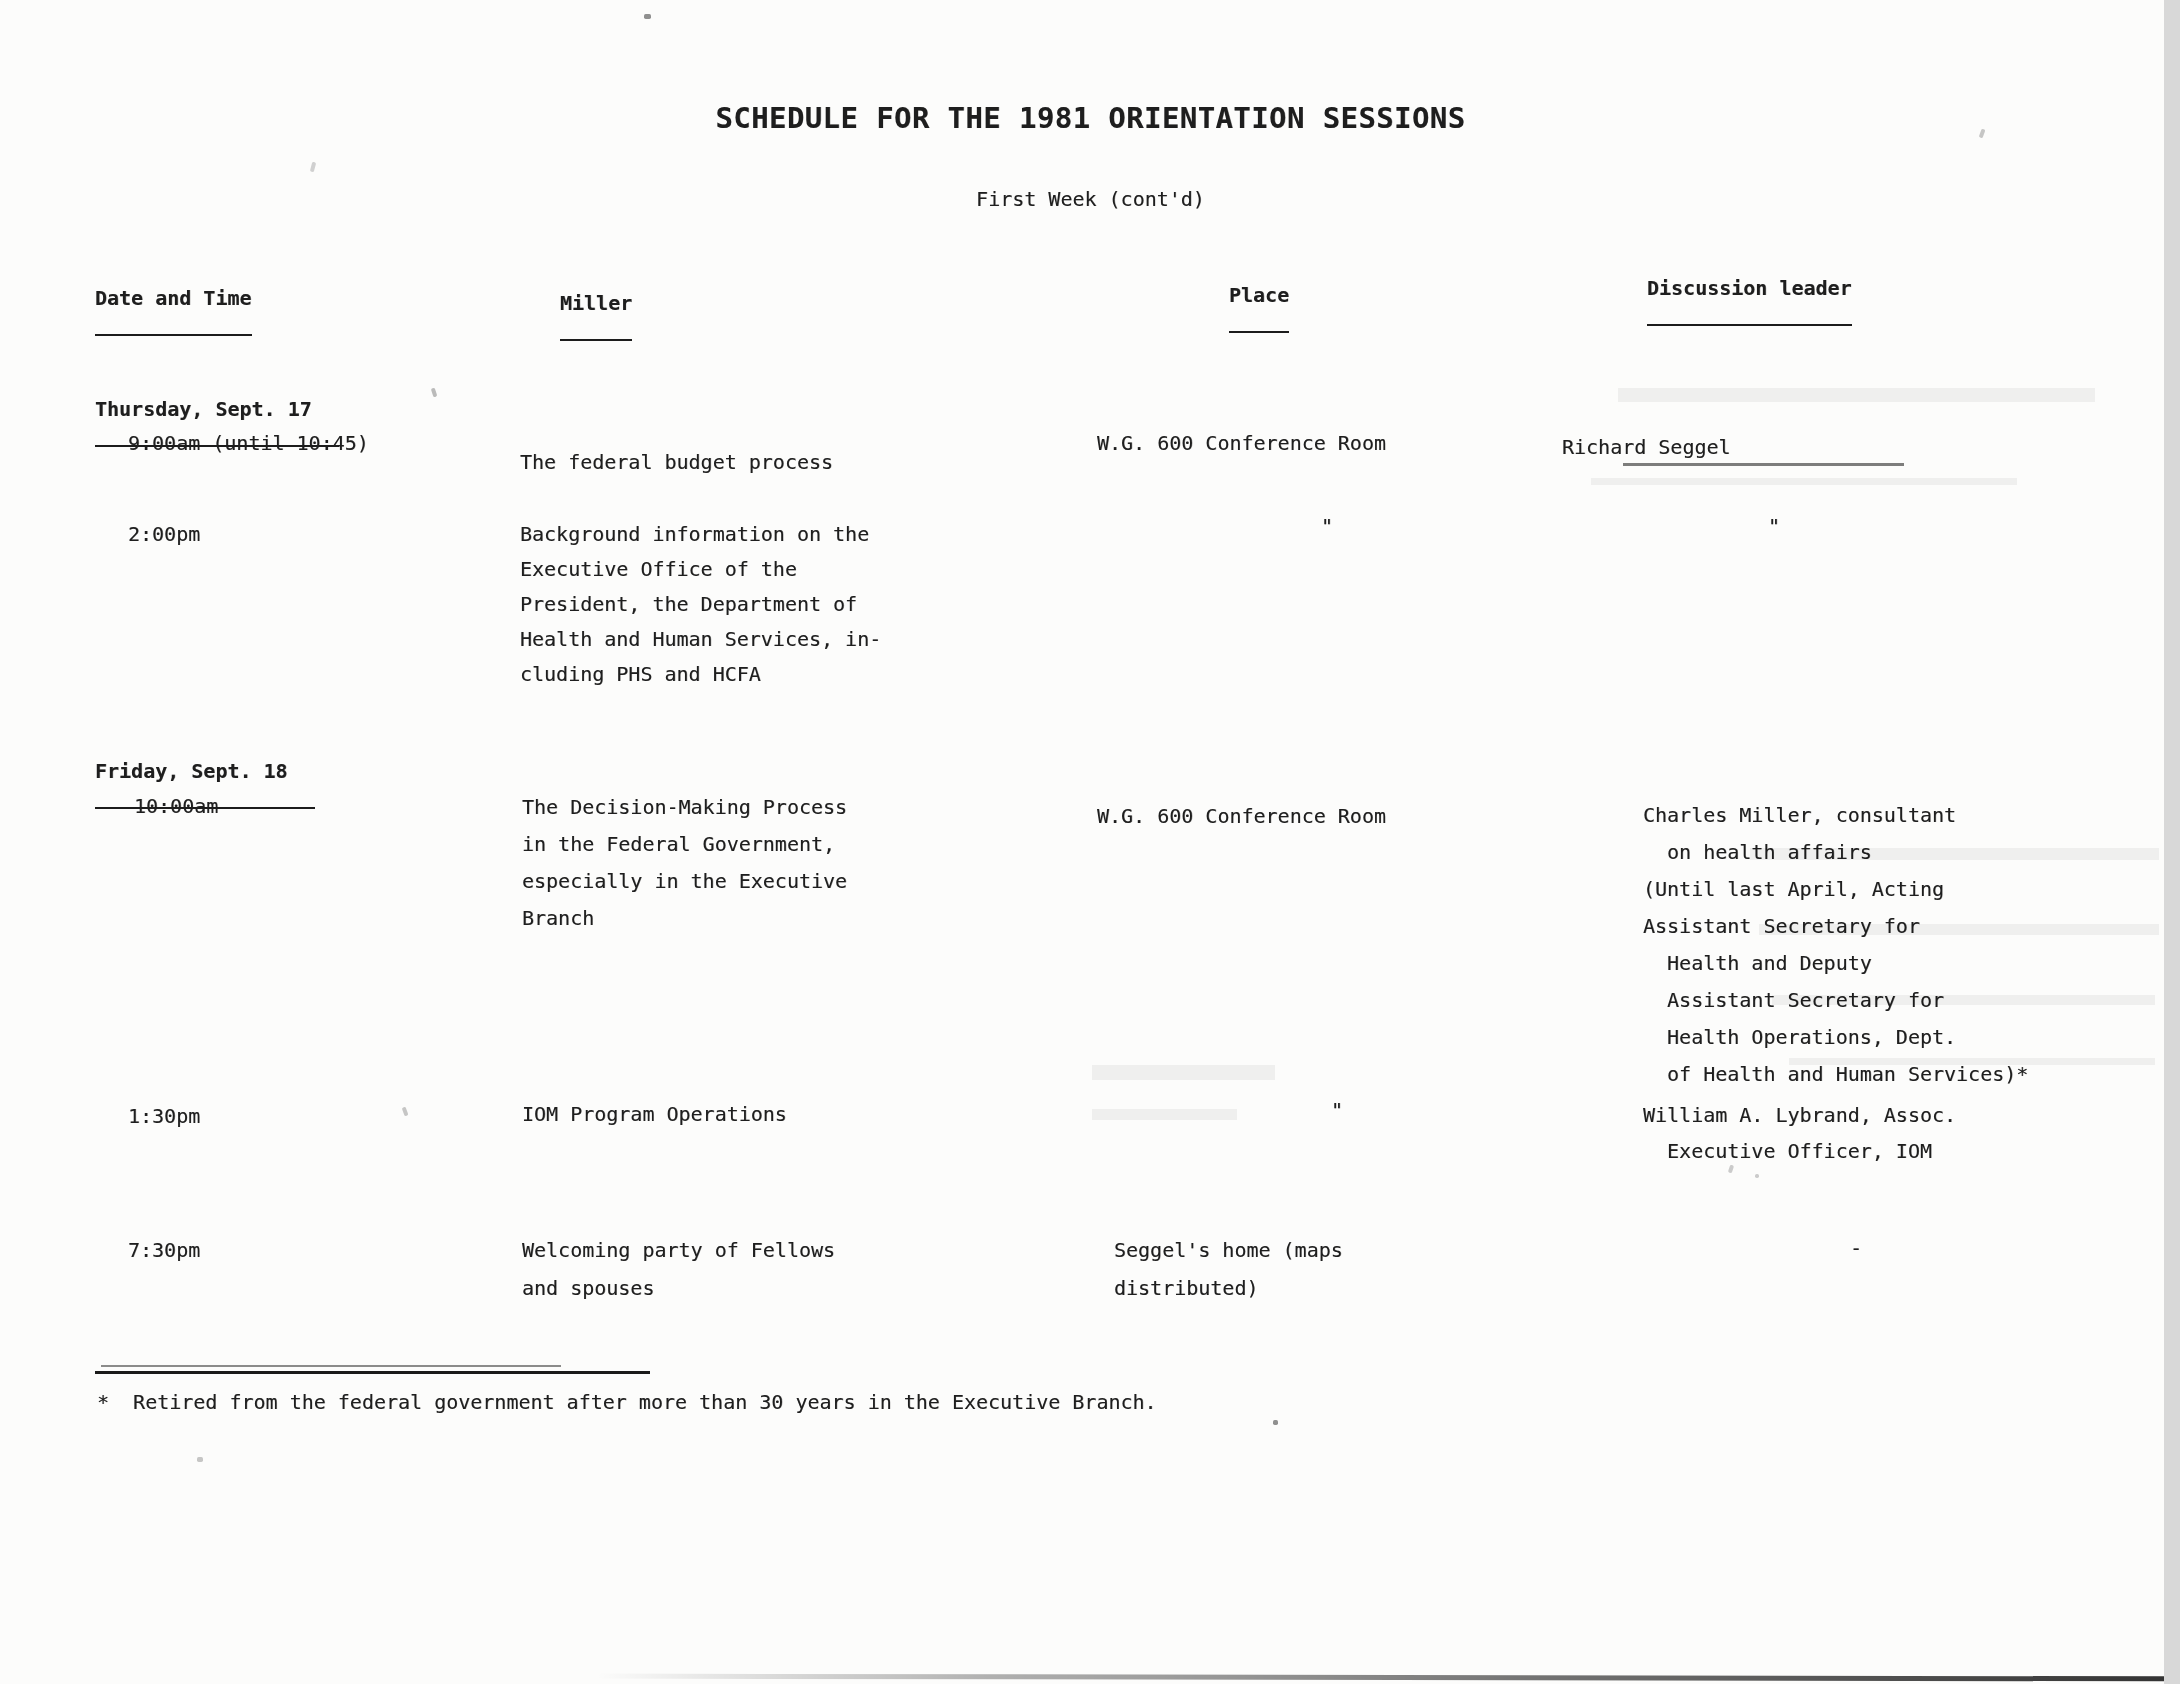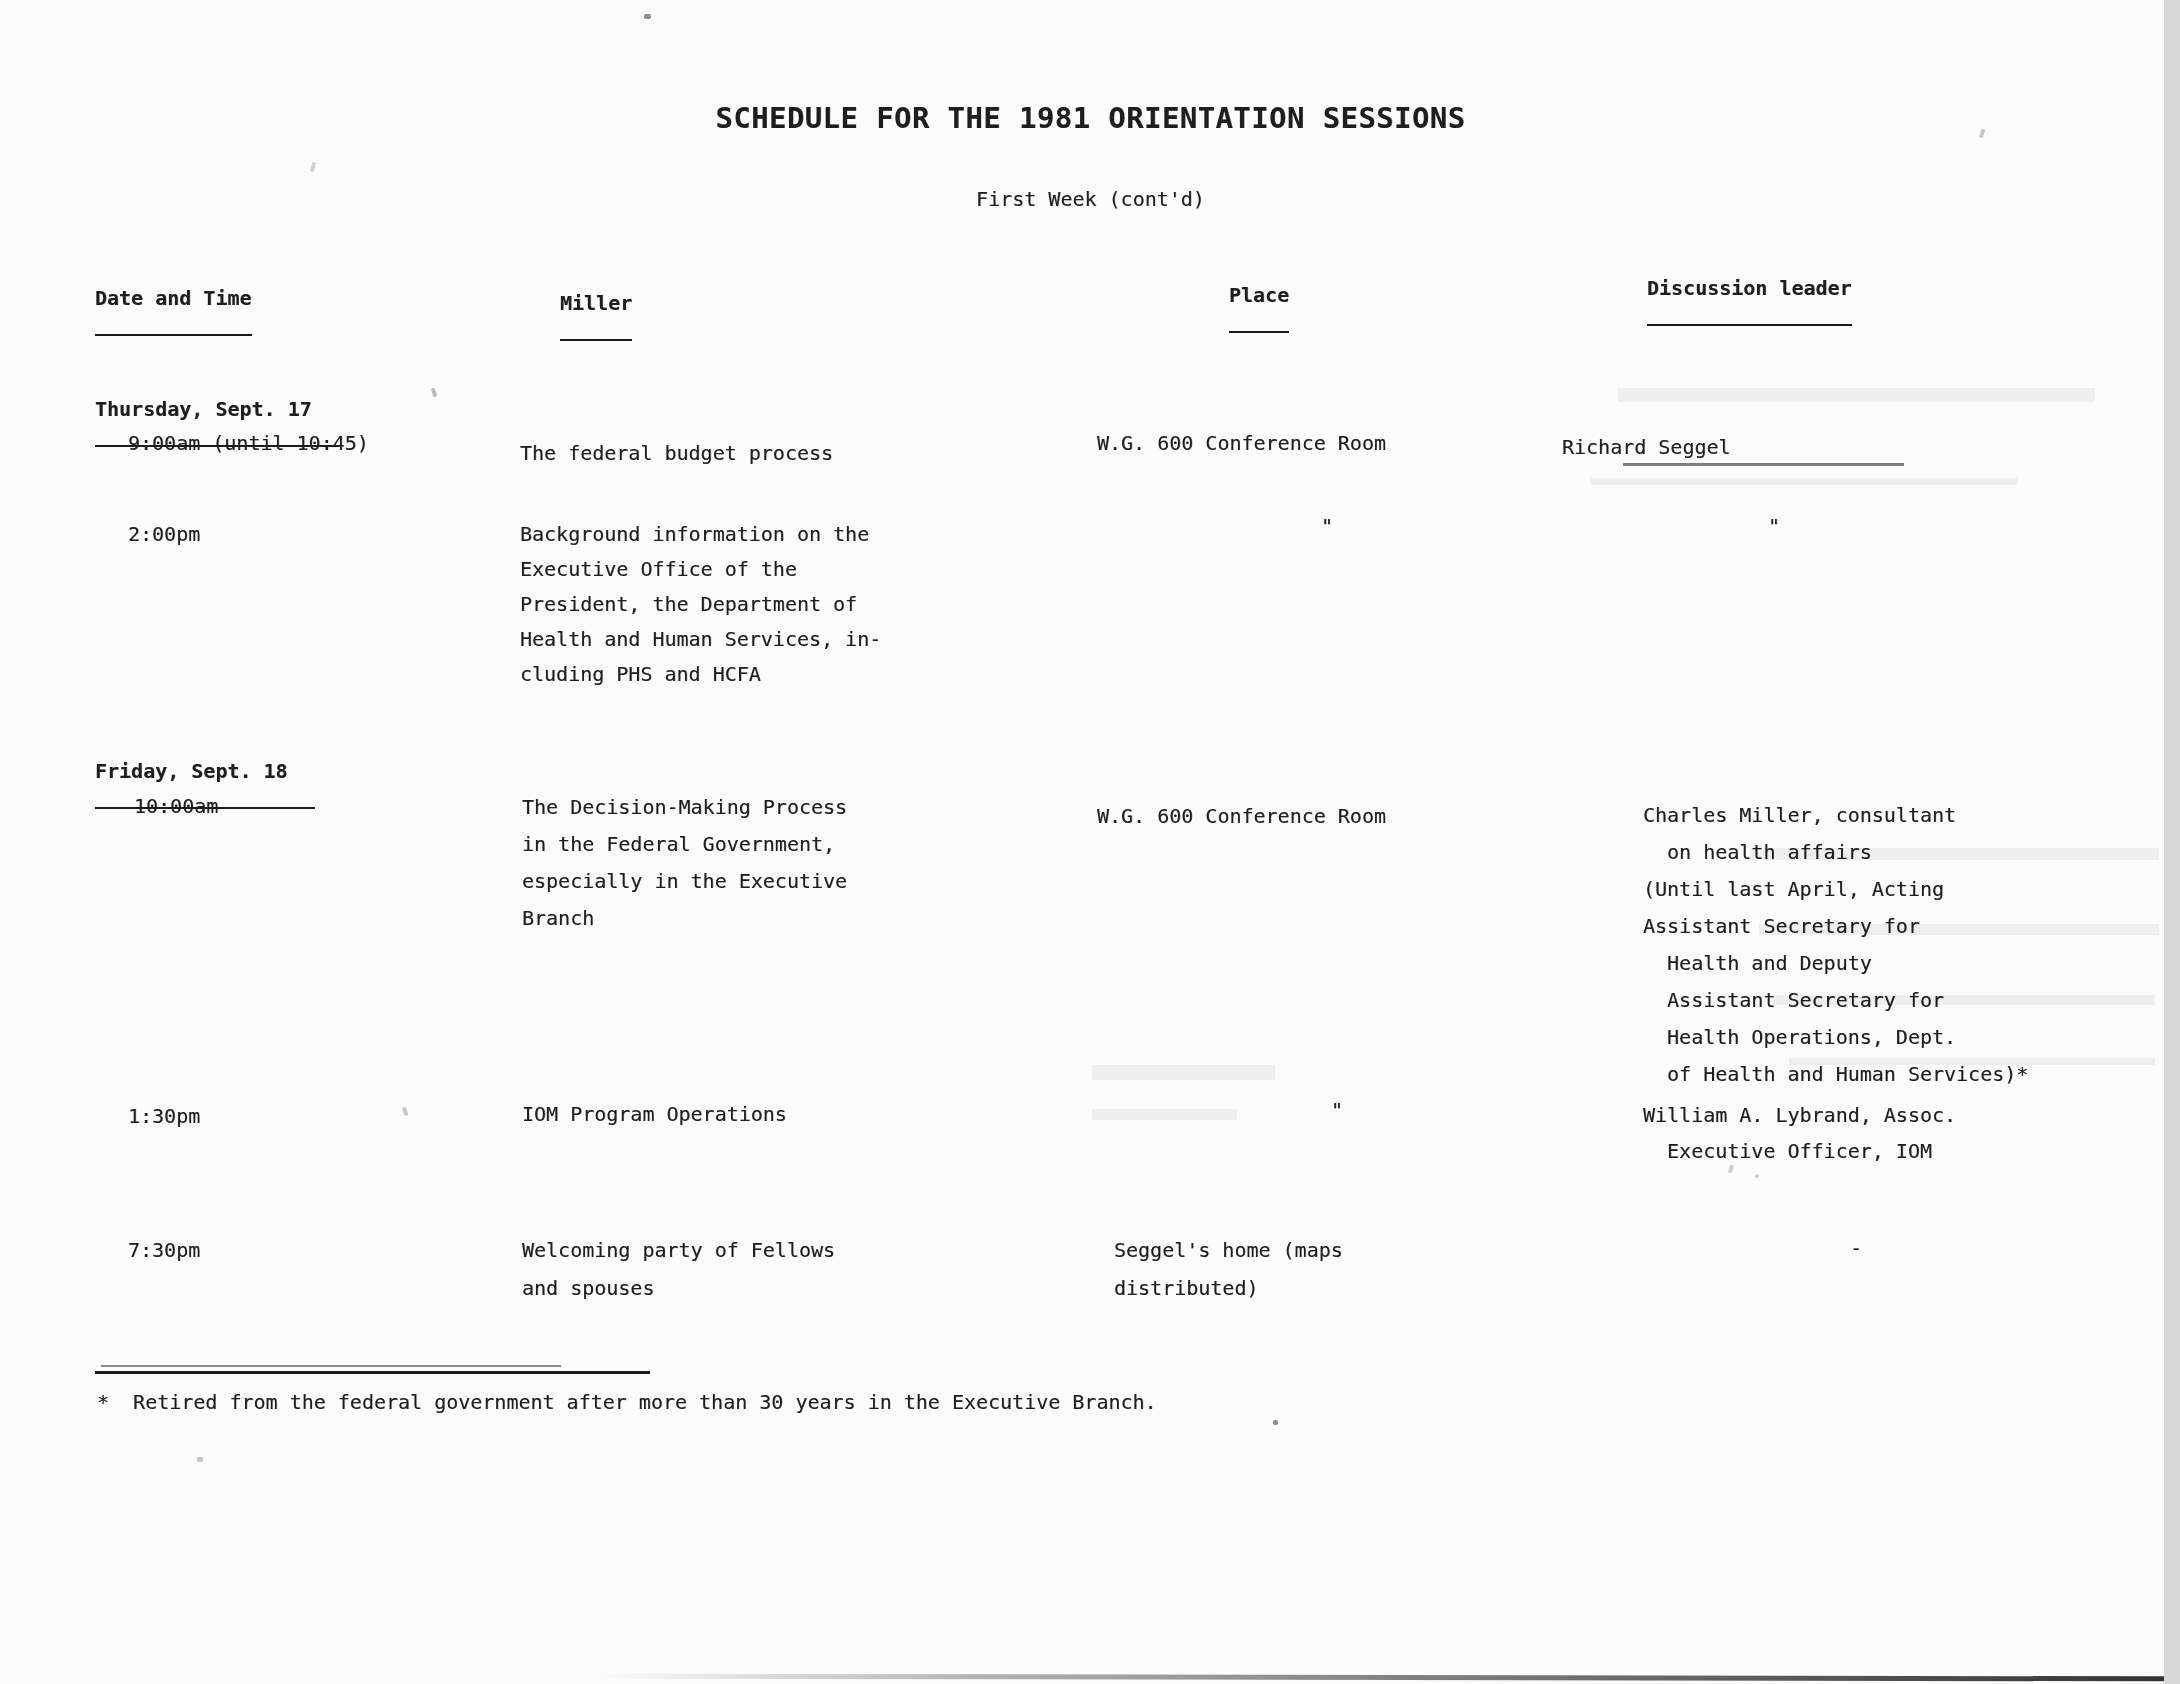--- a/index.html
+++ b/index.html
@@ -63,21 +63,21 @@
   <div class="t center" style="top:182px;">First Week (cont'd)</div>
 
   <div class="t b u" style="left:95px;top:281px;">Date and Time</div>
   <div class="t b u" style="left:560px;top:286px;">Miller</div>
   <div class="t b u" style="left:1213px;top:278px;margin-left:16px;">Place</div>
   <div class="t b u" style="left:1647px;top:271px;">Discussion leader</div>
 
   <div class="t b u day" style="left:95px;top:392px;">Thursday, Sept. 17</div>
 
   <div class="t" style="left:128px;top:426px;">9:00am (until 10:45)</div>
-  <div class="t" style="left:520px;top:436px;">The federal budget process</div>
+  <div class="t" style="left:520px;top:445px;">The federal budget process</div>
   <div class="t" style="left:1097px;top:426px;">W.G. 600 Conference Room</div>
   <div class="t" style="left:1562px;top:430px;">Richard Seggel</div>
 
   <div class="t" style="left:128px;top:517px;">2:00pm</div>
   <div class="t" style="left:520px;top:517px;">Background information on the
 Executive Office of the
 President, the Department of
 Health and Human Services, in-
 cluding PHS and HCFA</div>
   <div class="t" style="left:1321px;top:509px;">"</div>

